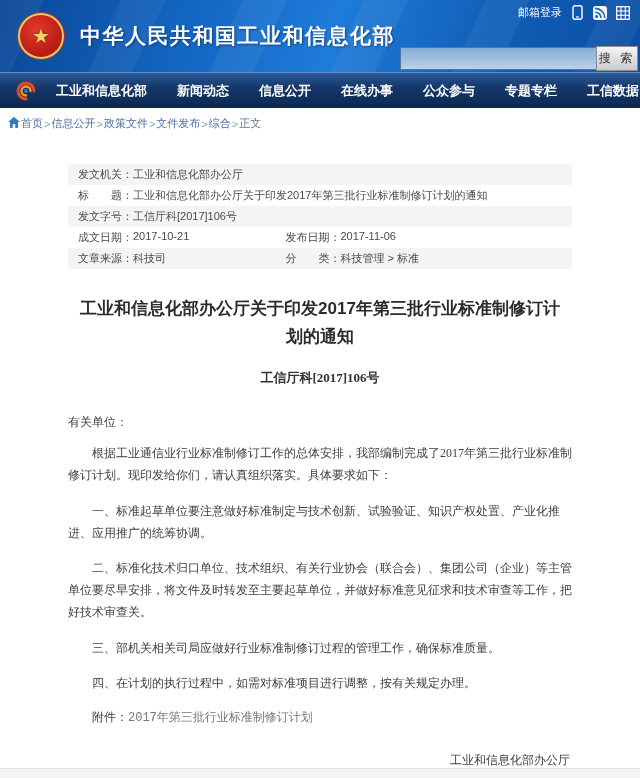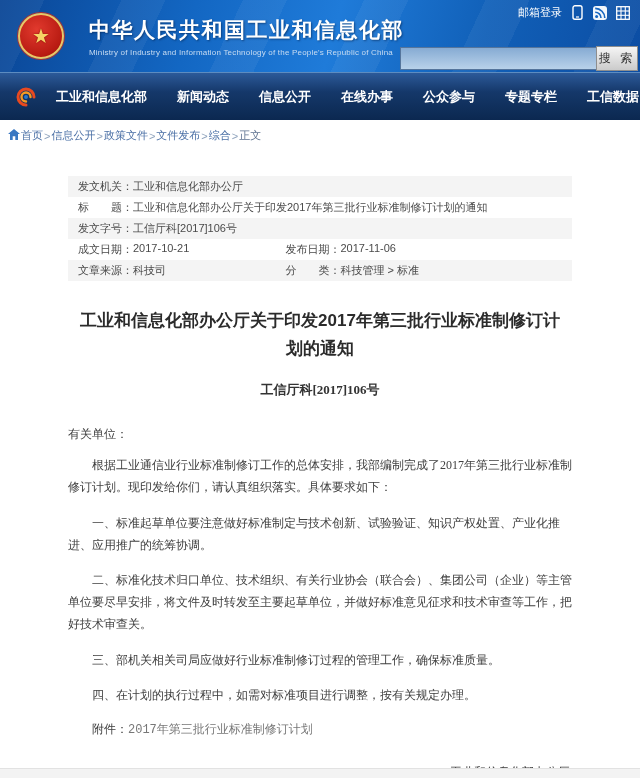--- a/index.html
+++ b/index.html
@@ -30,42 +30,42 @@
   .topbar svg { display:block; }
   .header-main { display:flex; align-items:center; height:100%; padding-left:18px; position:relative; z-index:2; }
   .emblem {
     width:46px; height:46px; border-radius:50%;
     background:radial-gradient(circle at 40% 35%, #e23a2e 0%, #b81b12 70%, #8f0e08 100%);
     border:2px solid #e9c766;
     box-shadow:0 0 0 1px #a33; 
     display:flex; align-items:center; justify-content:center;
   }
   .emblem .star { color:#f6d465; font-size:20px; line-height:1; text-shadow:0 0 2px #7a0c06; }
-  .title-block { margin-left:25px; }
+  .title-block { margin-left:16px; }
   .site-title {
     color:#fff; font-size:21px; font-weight:bold; letter-spacing:1.5px;
     text-shadow:1px 1px 2px rgba(0,30,70,0.55);
   }
   .site-subtitle { color:#c8dcf2; font-size:8px; margin-top:4px; letter-spacing:0.2px; }
   .search-group { position:absolute; right:2px; bottom:1px; z-index:3; display:flex; align-items:center; }
   .search-input {
     width:196px; height:23px; border:1px solid #55759c; border-right:none;
     background:linear-gradient(#86abd3,#b9d2ea); outline:none;
     font-size:12px; padding:0 6px; color:#123;
   }
   .search-btn {
     width:42px; height:25px; border:1px solid #8e8e8e;
     background:linear-gradient(#f5f5f5,#cbcbcb);
     font-size:12px; color:#333; letter-spacing:3px; cursor:pointer;
     font-family:"Liberation Sans", sans-serif;
   }
 
   
   .main-nav {
-    height:48px; flex:none; display:flex; align-items:center;
+    height:36px; flex:none; display:flex; align-items:center;
     background:linear-gradient(#2c5a99 0%,#15386a 40%,#0b2850 100%);
     border-top:1px solid #5d8cc0;
     padding:0 14px;
   }
   .nav-logo { width:24px; height:24px; margin-right:18px; flex:none; }
   .nav-item {
     color:#fff; font-size:13px; font-weight:bold; text-decoration:none;
     margin-right:30px; white-space:nowrap; cursor:pointer;
   }
 
@@ -145,21 +145,20 @@
           </svg>
       </span>
     </div>
 
     <div class="header-main">
       <div class="emblem">
         <span class="star">★</span>
       </div>
       <div class="title-block">
         <div class="site-title">中华人民共和国工业和信息化部</div>
-        <div class="site-subtitle">Ministry of Industry and Information Technology of the People's Republic of China</div>
       </div>
     </div>
 
     <div class="search-group">
       <input class="search-input" type="text" value="" style="">
       <button class="search-btn">搜 索</button>
     </div>
   </header>
 
   <nav class="main-nav">

